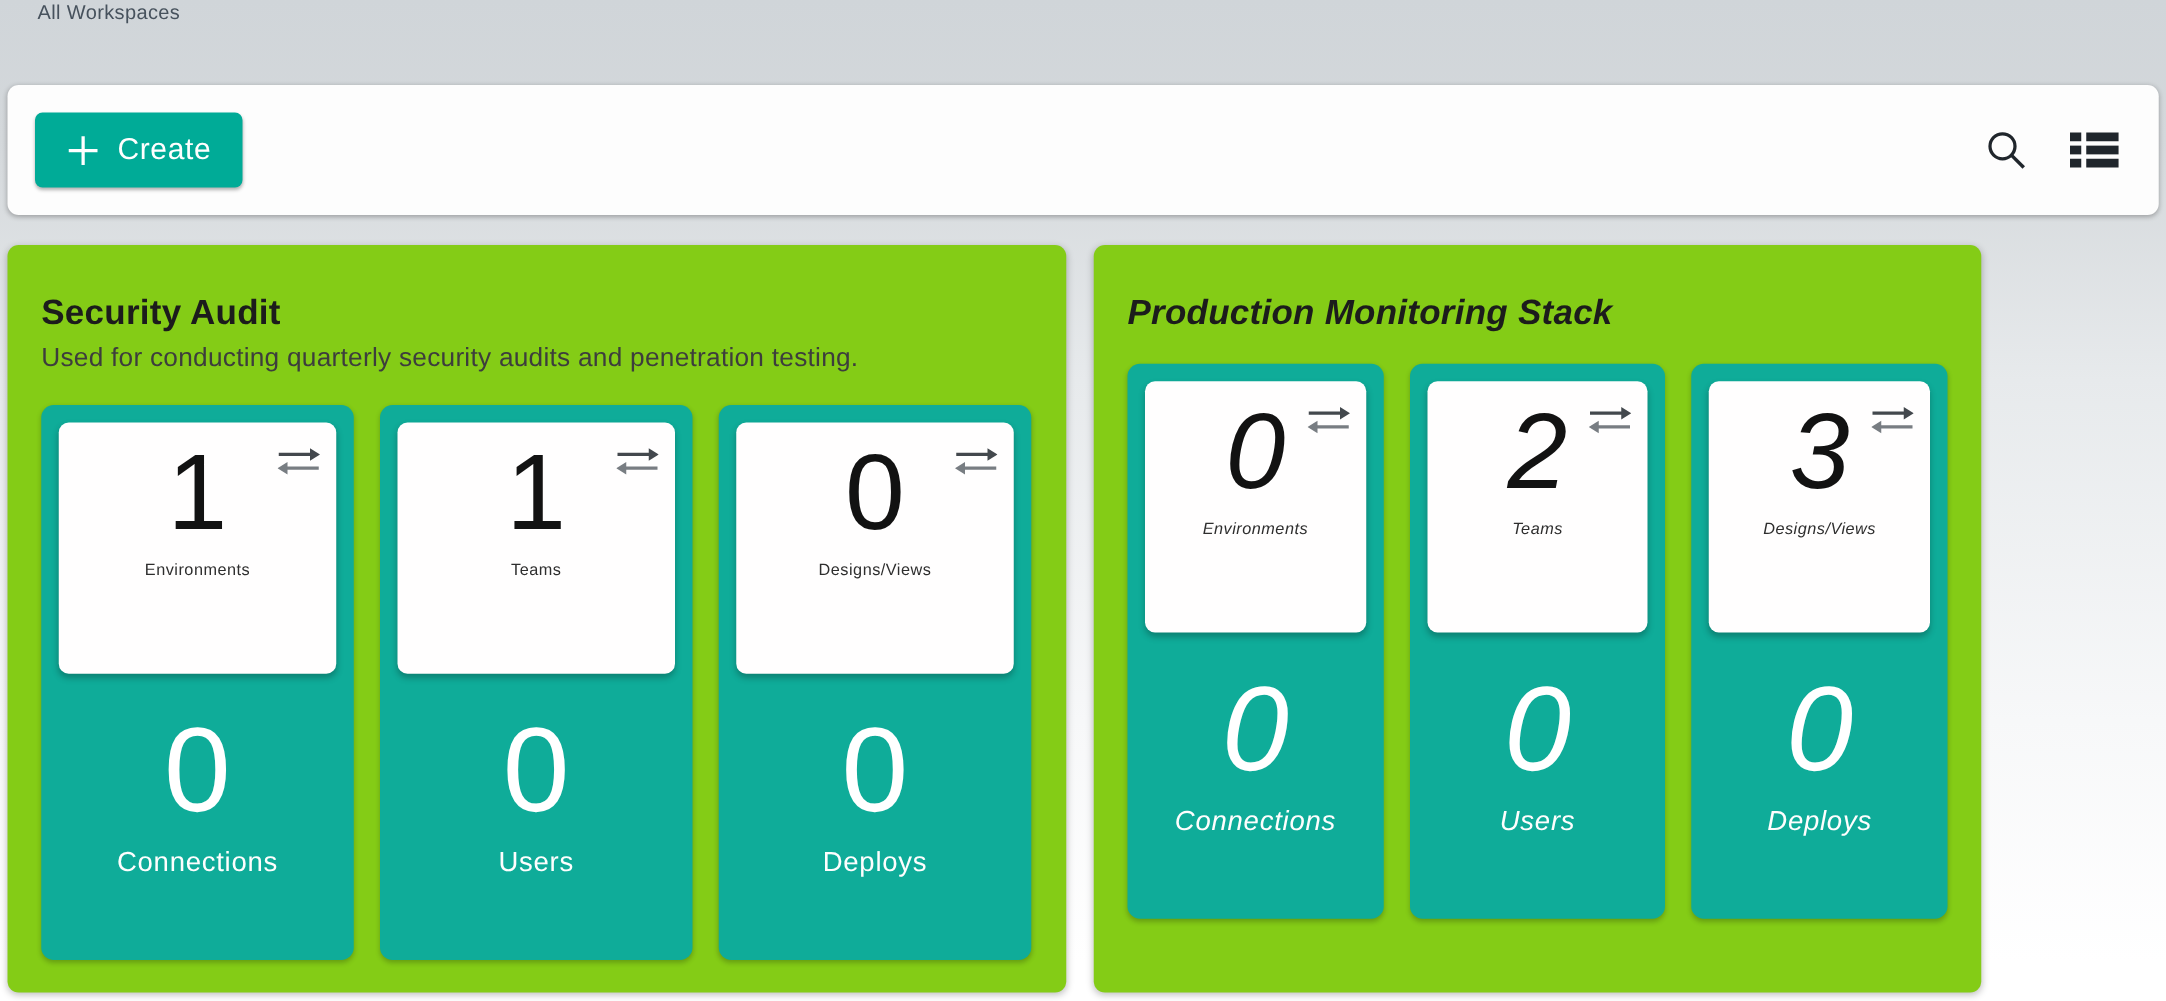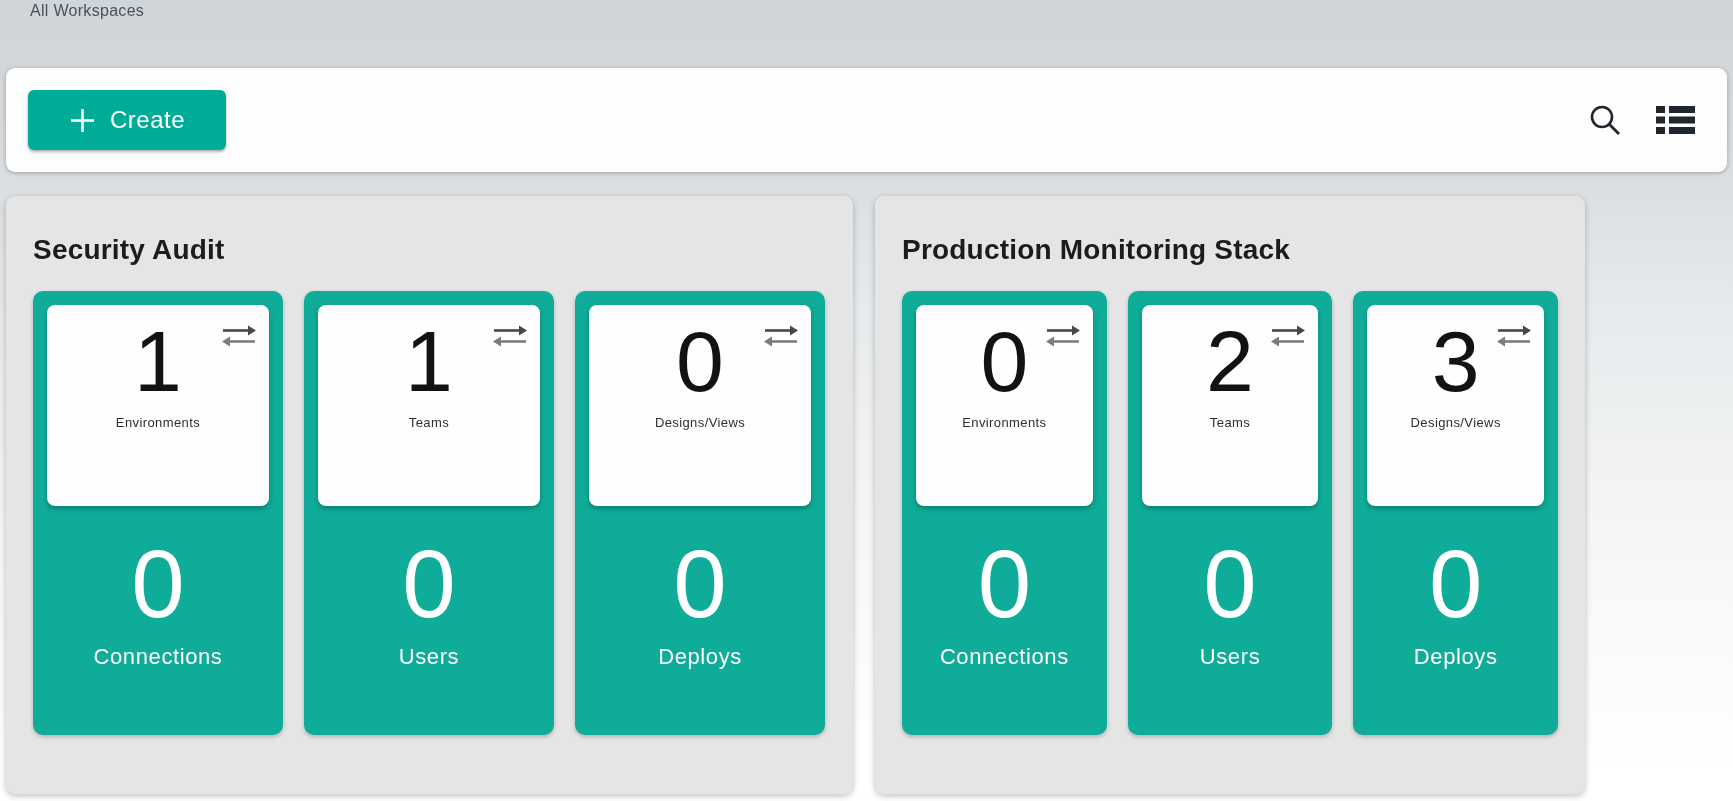--- a/index.html
+++ b/index.html
@@ -14,40 +14,40 @@
     font-size:16px; font-weight:500; color:#47525d; letter-spacing:.3px;
   }
   
   .toolbar {
     position:absolute; left:6px; top:68px; width:1721px; height:104px;
     background:#fdfdfd; border-radius:9px;
     box-shadow:0 1px 4px rgba(0,0,0,.28);
     display:flex; align-items:center;
   }
   .create-btn {
-    margin-left:22px; width:198px; height:60px;
+    margin-left:22px; width:166px; height:60px;
     background:#00ab97; border:none; border-radius:6px;
     display:flex; align-items:center; justify-content:center; gap:14px;
     color:#fff; font-size:24px; font-family:inherit; letter-spacing:.5px;
     box-shadow:0 2px 3px rgba(0,0,0,.30); cursor:pointer;
   }
   .toolbar-right {
     margin-left:auto; margin-right:32px;
     display:flex; align-items:center; gap:34px;
   }
   .icon-btn { background:none; border:none; cursor:pointer; display:flex; align-items:center; }
   
   .cards-row { position:absolute; left:6px; top:196px; display:flex; gap:22px; }
   .ws-card {
-    height:598px; background:#e5e5e5; border-radius:9px;
+    height:598px; background:#84cc16; border-radius:9px;
     box-shadow:0 2px 6px rgba(0,0,0,.25);
     padding:38px 27px 0 27px;
   }
   .ws-card.left  { width:847px; }
-  .ws-card.right { width:710px; }
+  .ws-card.right { width:710px;font-style:italic; }
   .ws-title { font-size:28px; font-weight:600; color:#1c1c1c; letter-spacing:.2px; }
   .ws-desc  { font-size:21px; font-weight:400; color:#3d3d3d; margin-top:9px; letter-spacing:.2px; }
   .stat-cols { margin-top:25px; display:flex; gap:21px; }
   .stat-col {
     width:250px; height:444px; background:#0fac99; border-radius:10px;
     box-shadow:0 2px 4px rgba(0,0,0,.22);
     display:flex; flex-direction:column;
   }
   .stat-top {
     margin:14px 14px 0 14px; height:201px; background:#fffefe; border-radius:8px;
@@ -108,20 +108,21 @@
         </svg>
       </span>
     </button>
   </div>
 </div>
 
 <div class="cards-row">
 
   <div class="ws-card left">
     <div class="ws-title">Security Audit</div>
+    <div class="ws-desc">Used for conducting quarterly security audits and penetration testing.</div>
     <div class="stat-cols">
 
       <div class="stat-col">
         <div class="stat-top">
           <span class="swap">
             <svg width="34" height="22" viewBox="0 0 34 22">
                 <line x1="1" y1="5.5" x2="28" y2="5.5" stroke="#43484d" stroke-width="2.6"></line>
                 <polygon points="26,0.5 34,5.5 26,10.5" fill="#43484d"></polygon>
                 <line x1="6" y1="16.5" x2="33" y2="16.5" stroke="#787d82" stroke-width="2.6"></line>
                 <polygon points="8,11.5 0,16.5 8,21.5" fill="#787d82"></polygon>

